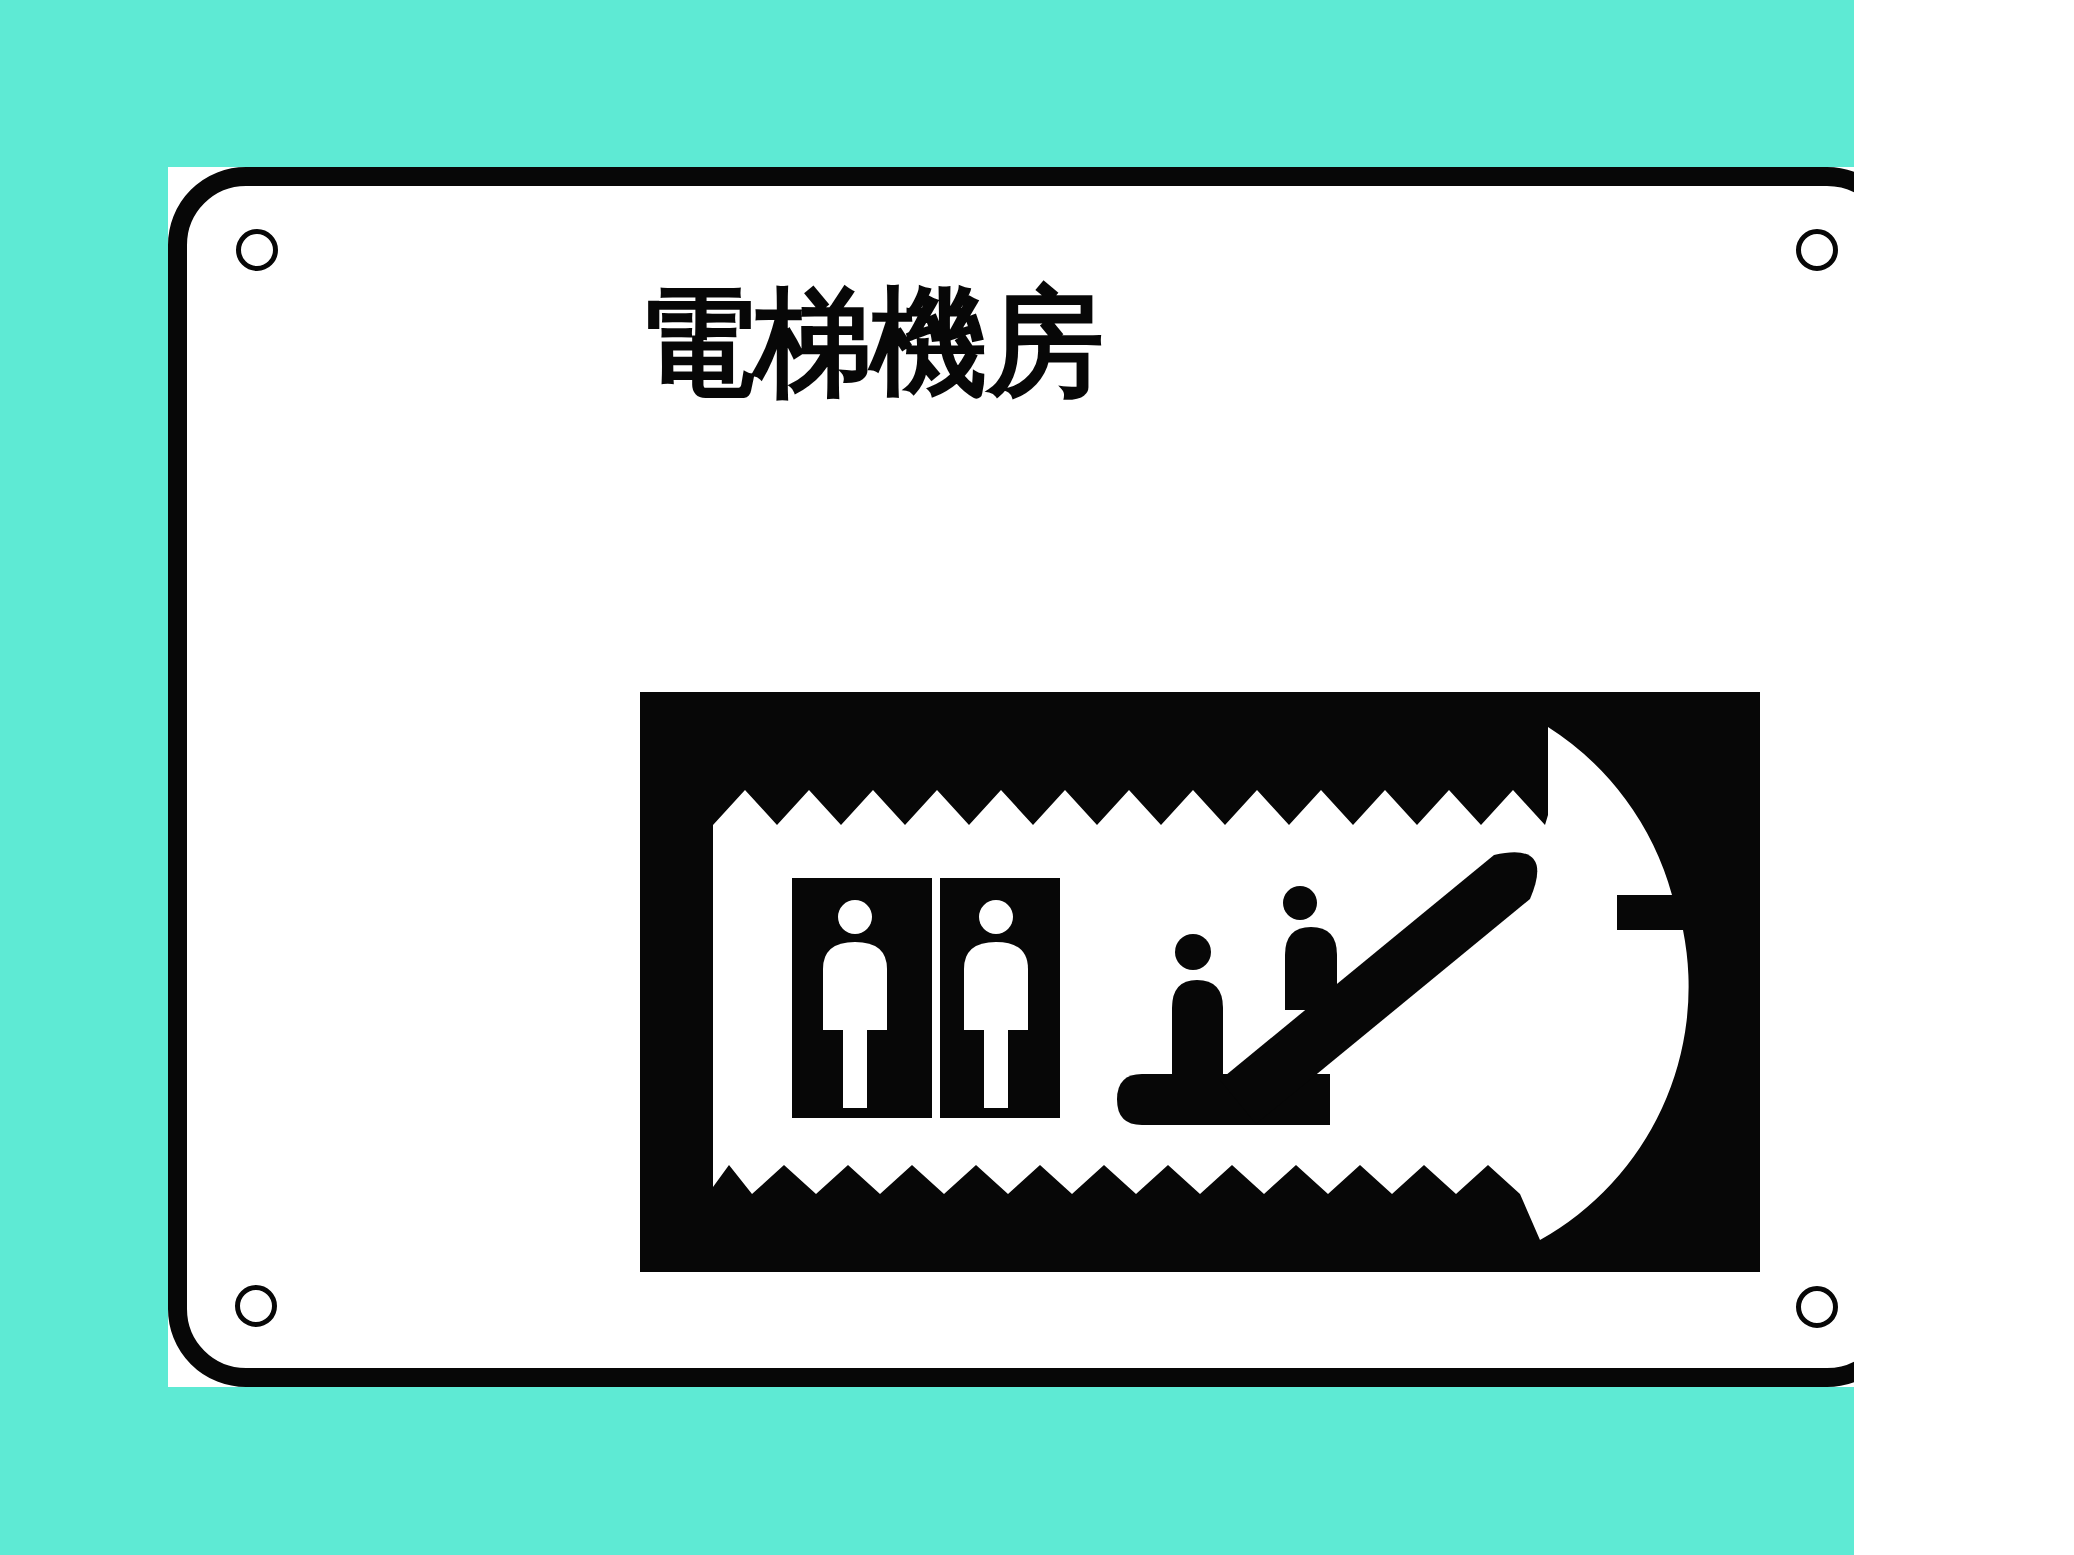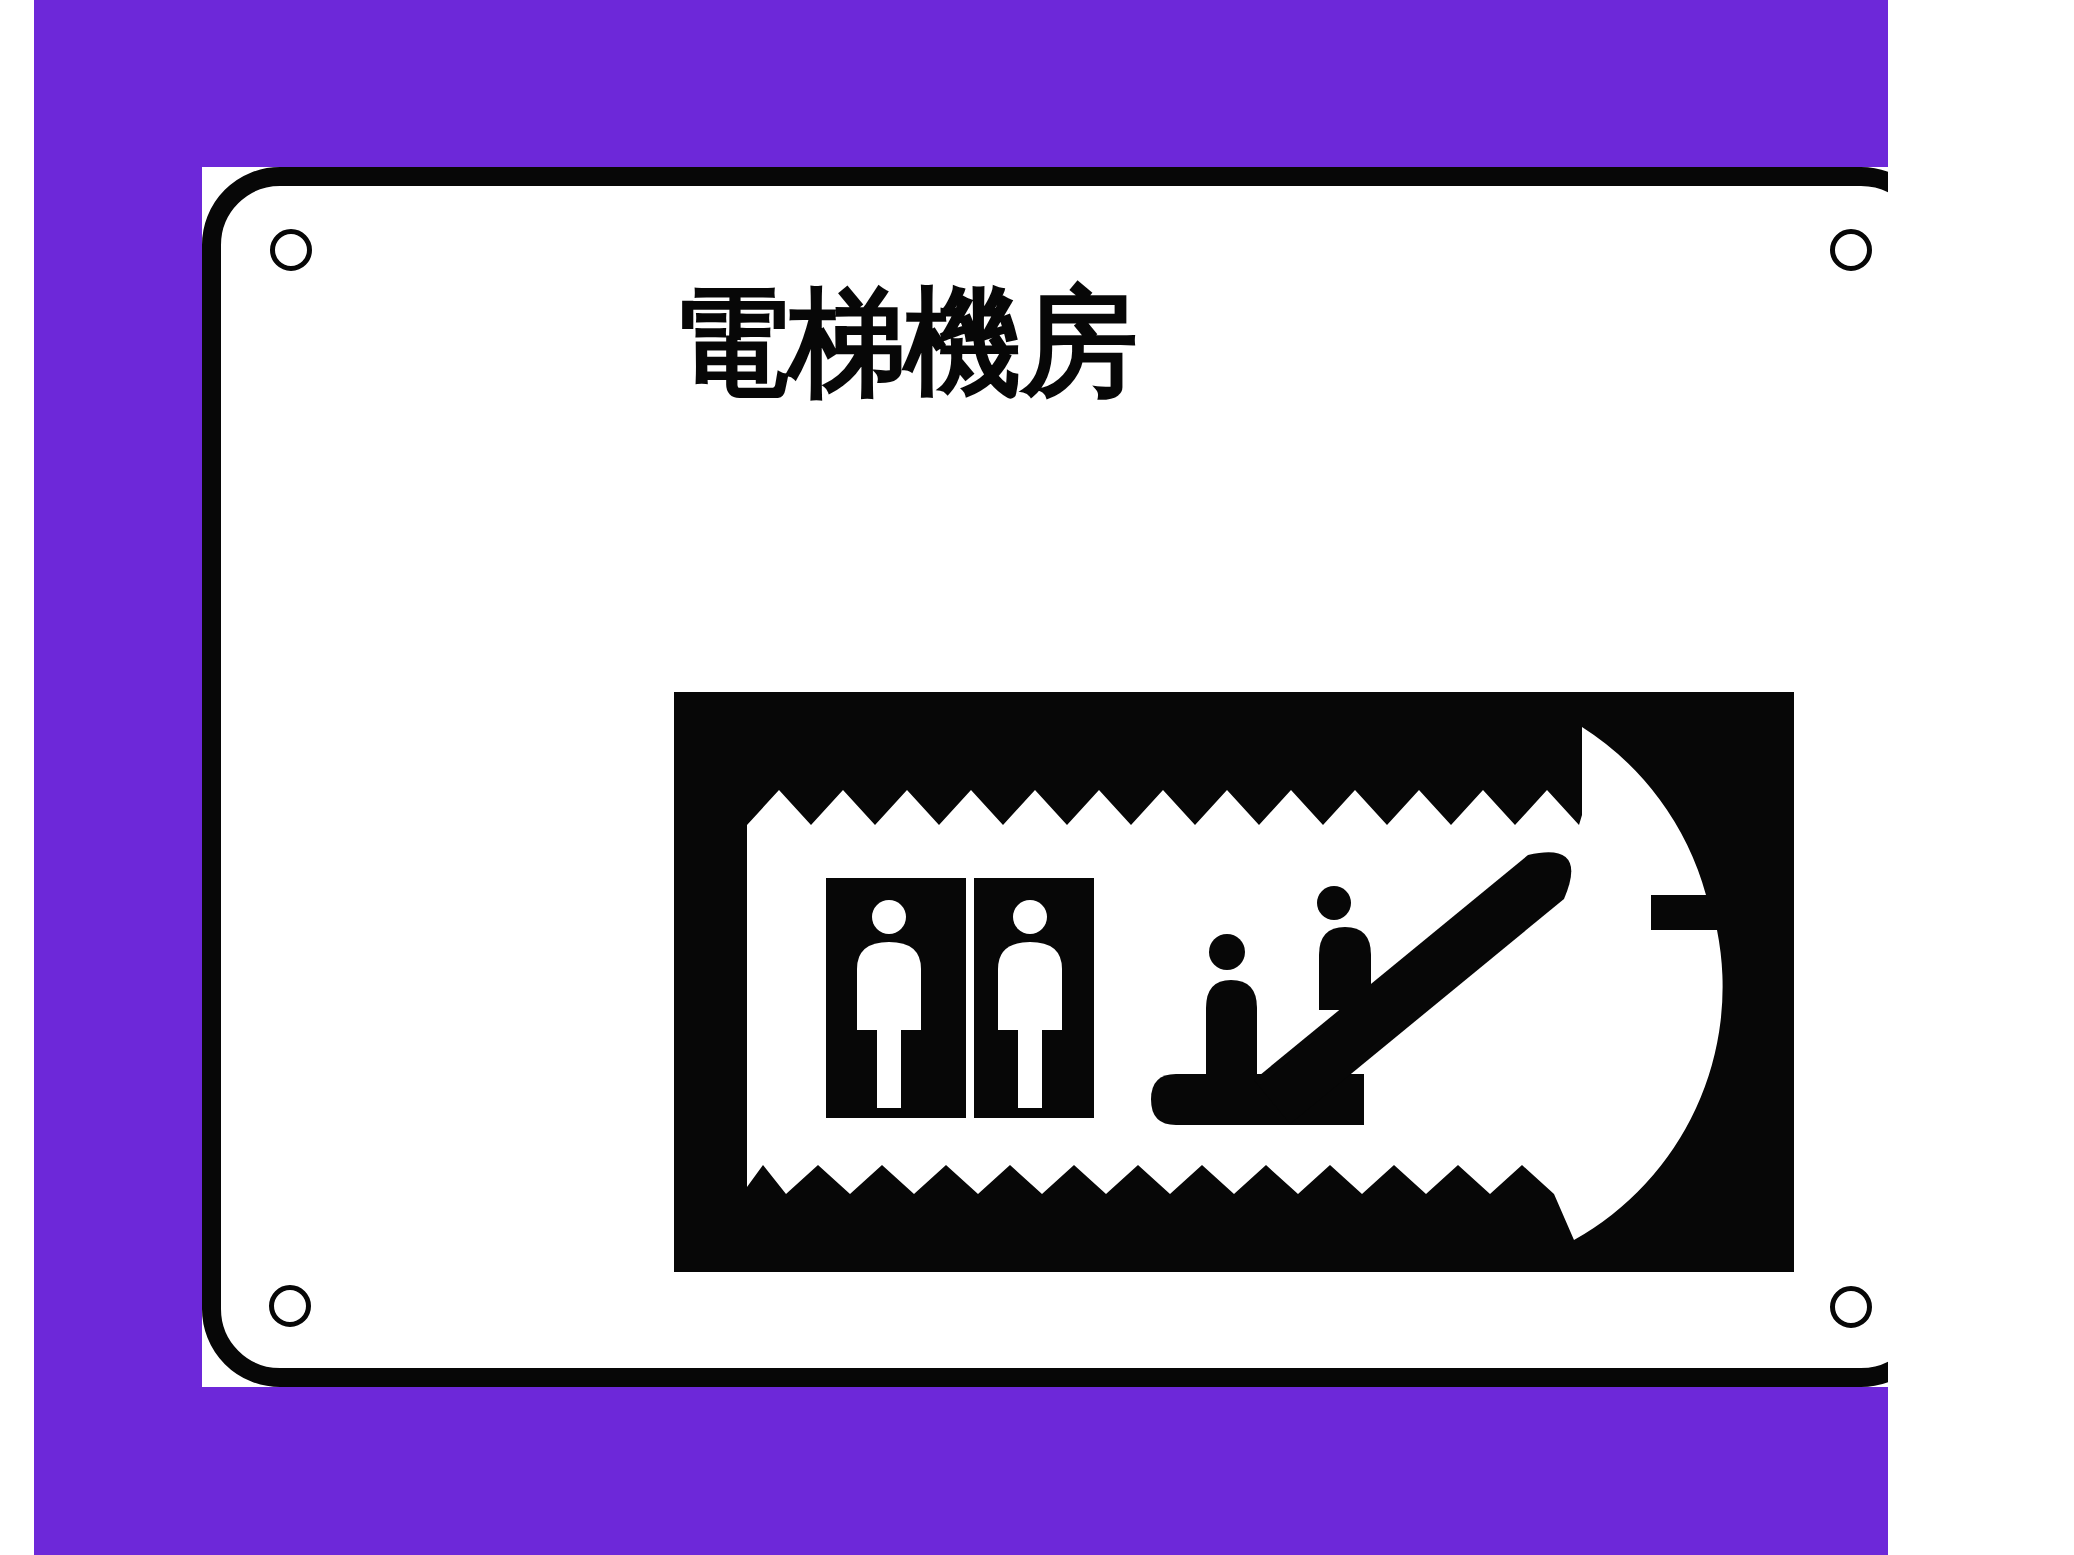--- a/index.html
+++ b/index.html
@@ -5,23 +5,22 @@
   html, body {
     margin: 0;
     padding: 0;
     background: #ffffff;
     font-family: "Liberation Serif", "DejaVu Serif", serif;
   }
   #canvas {
     position: relative;
     width: 1854px;
     height: 1555px;
-    background: #6d28d9;
+    background: #5eead4;
     overflow: hidden;
-    margin-left: 34px;
   }
   .plate {
     position: absolute;
     left: 168px;
     top: 167px;
     width: 1737px;
     height: 1220px;
     background: #ffffff;
   }
   .plate-border {

